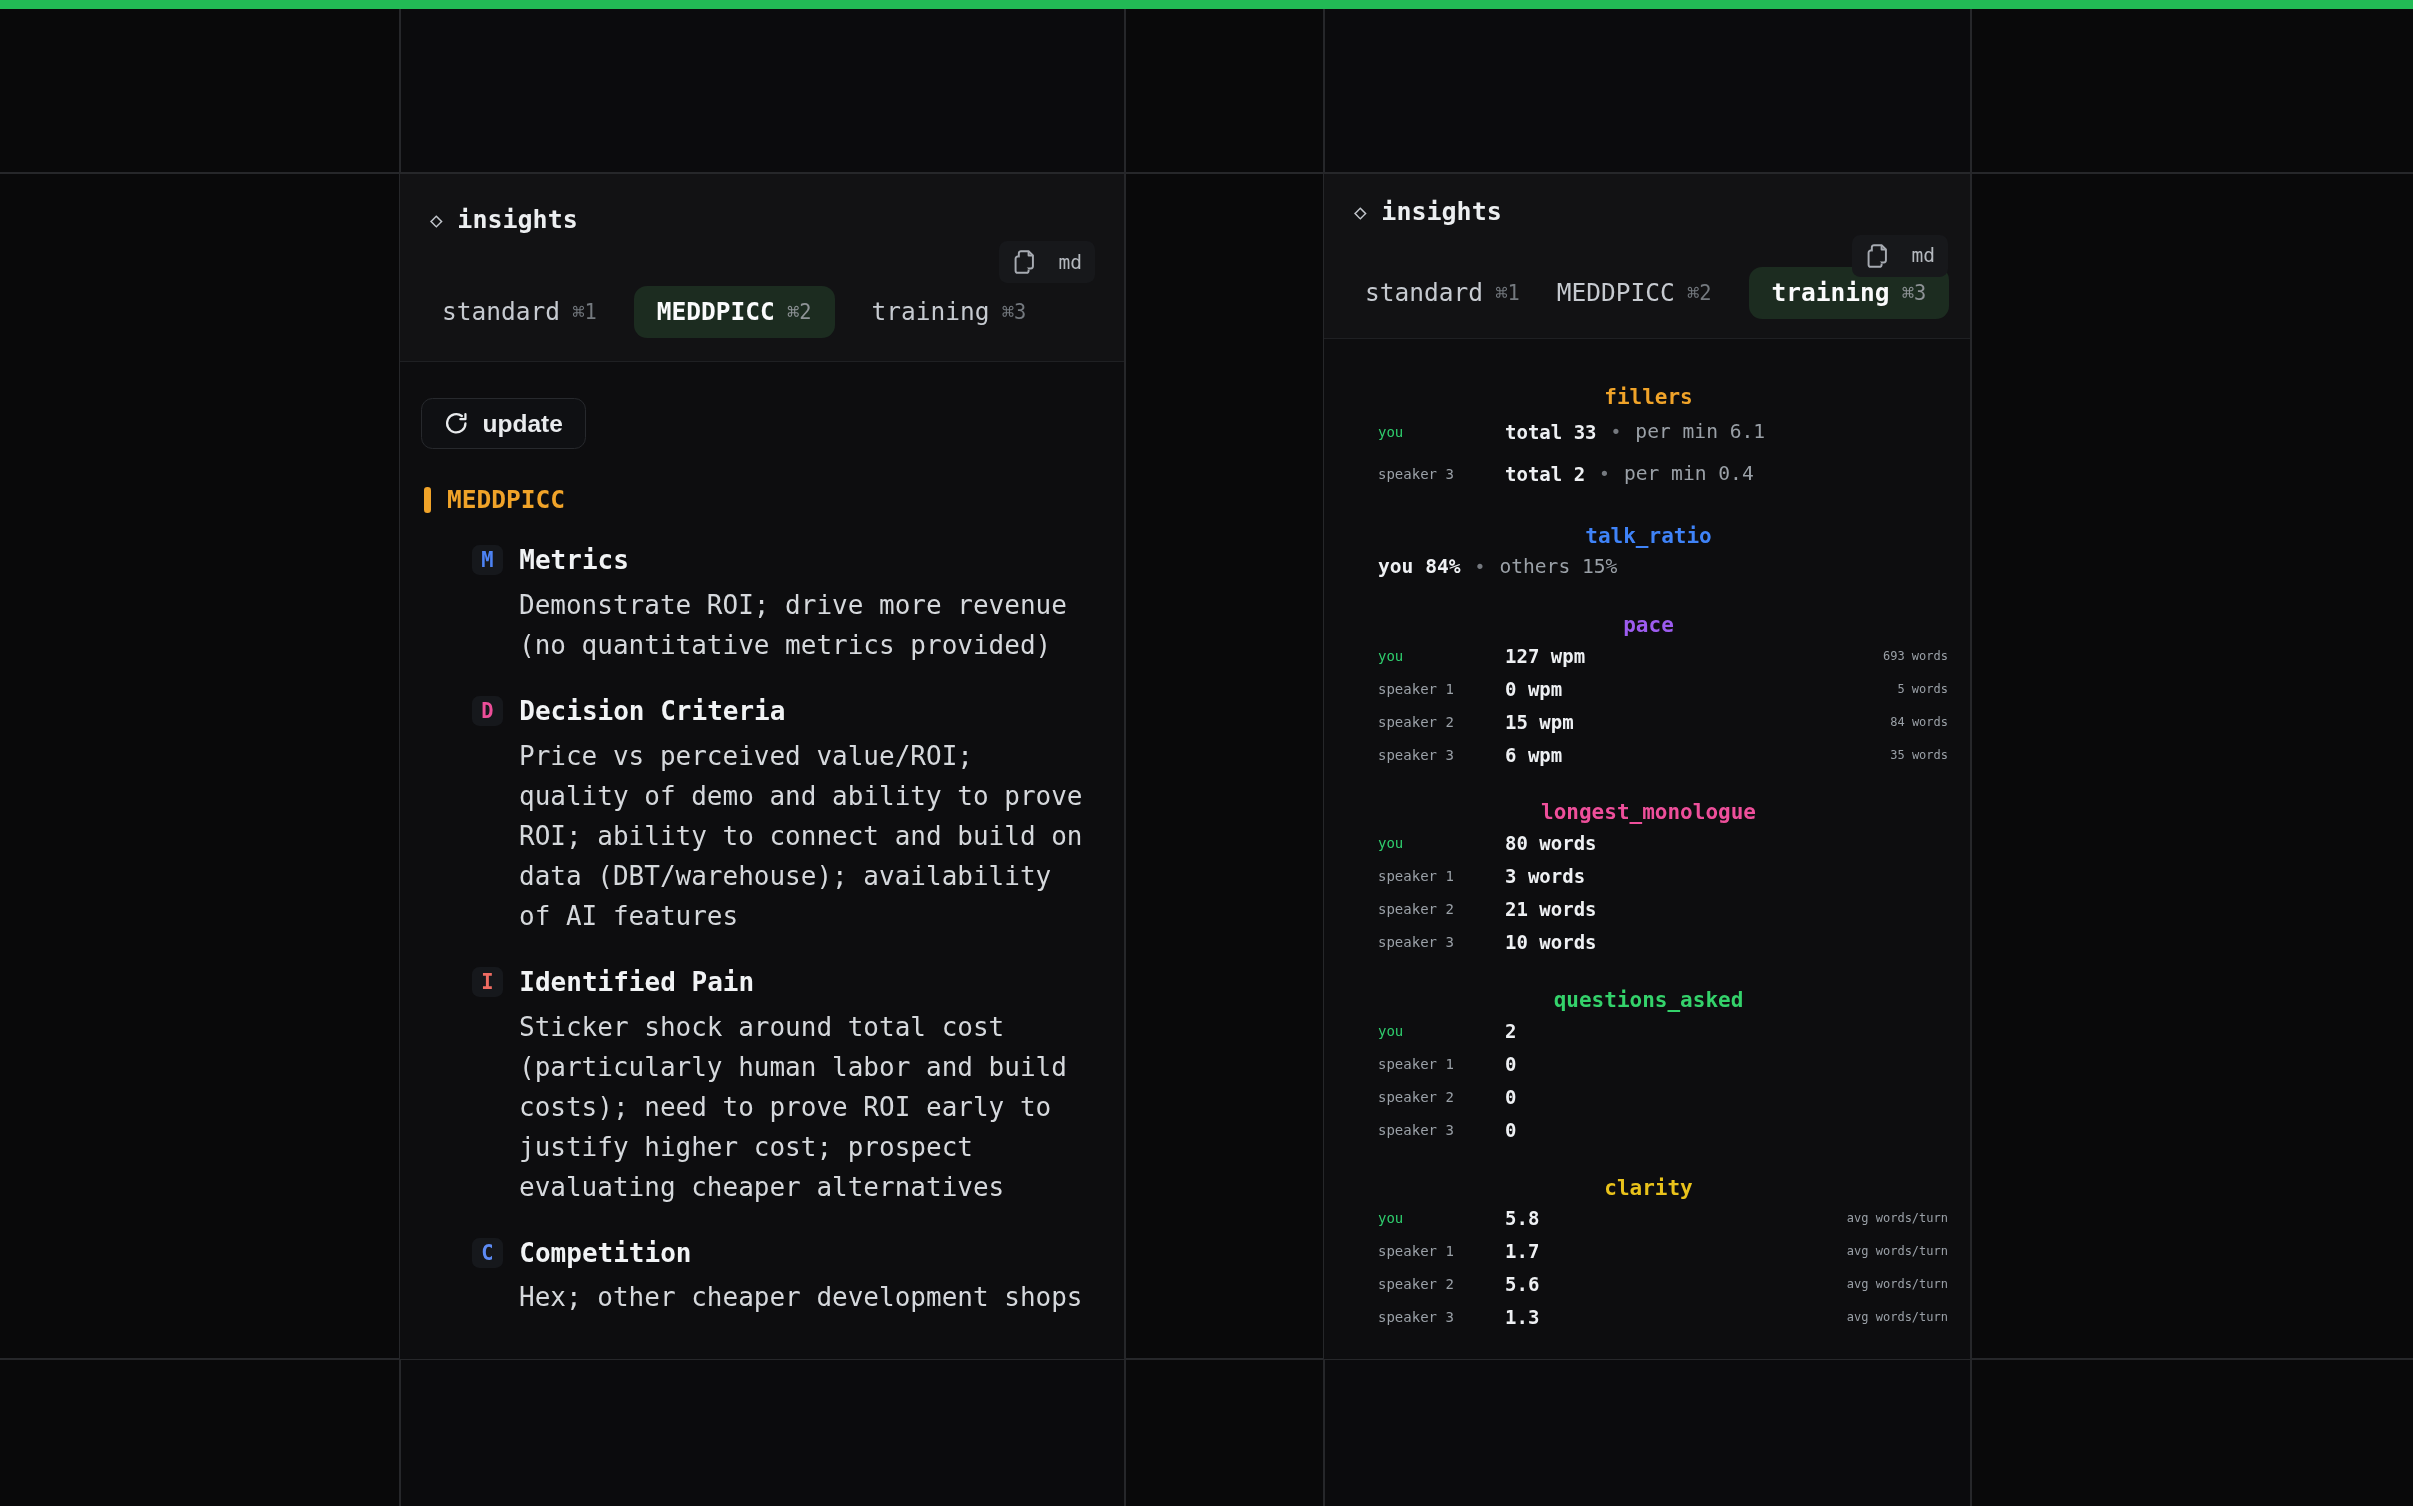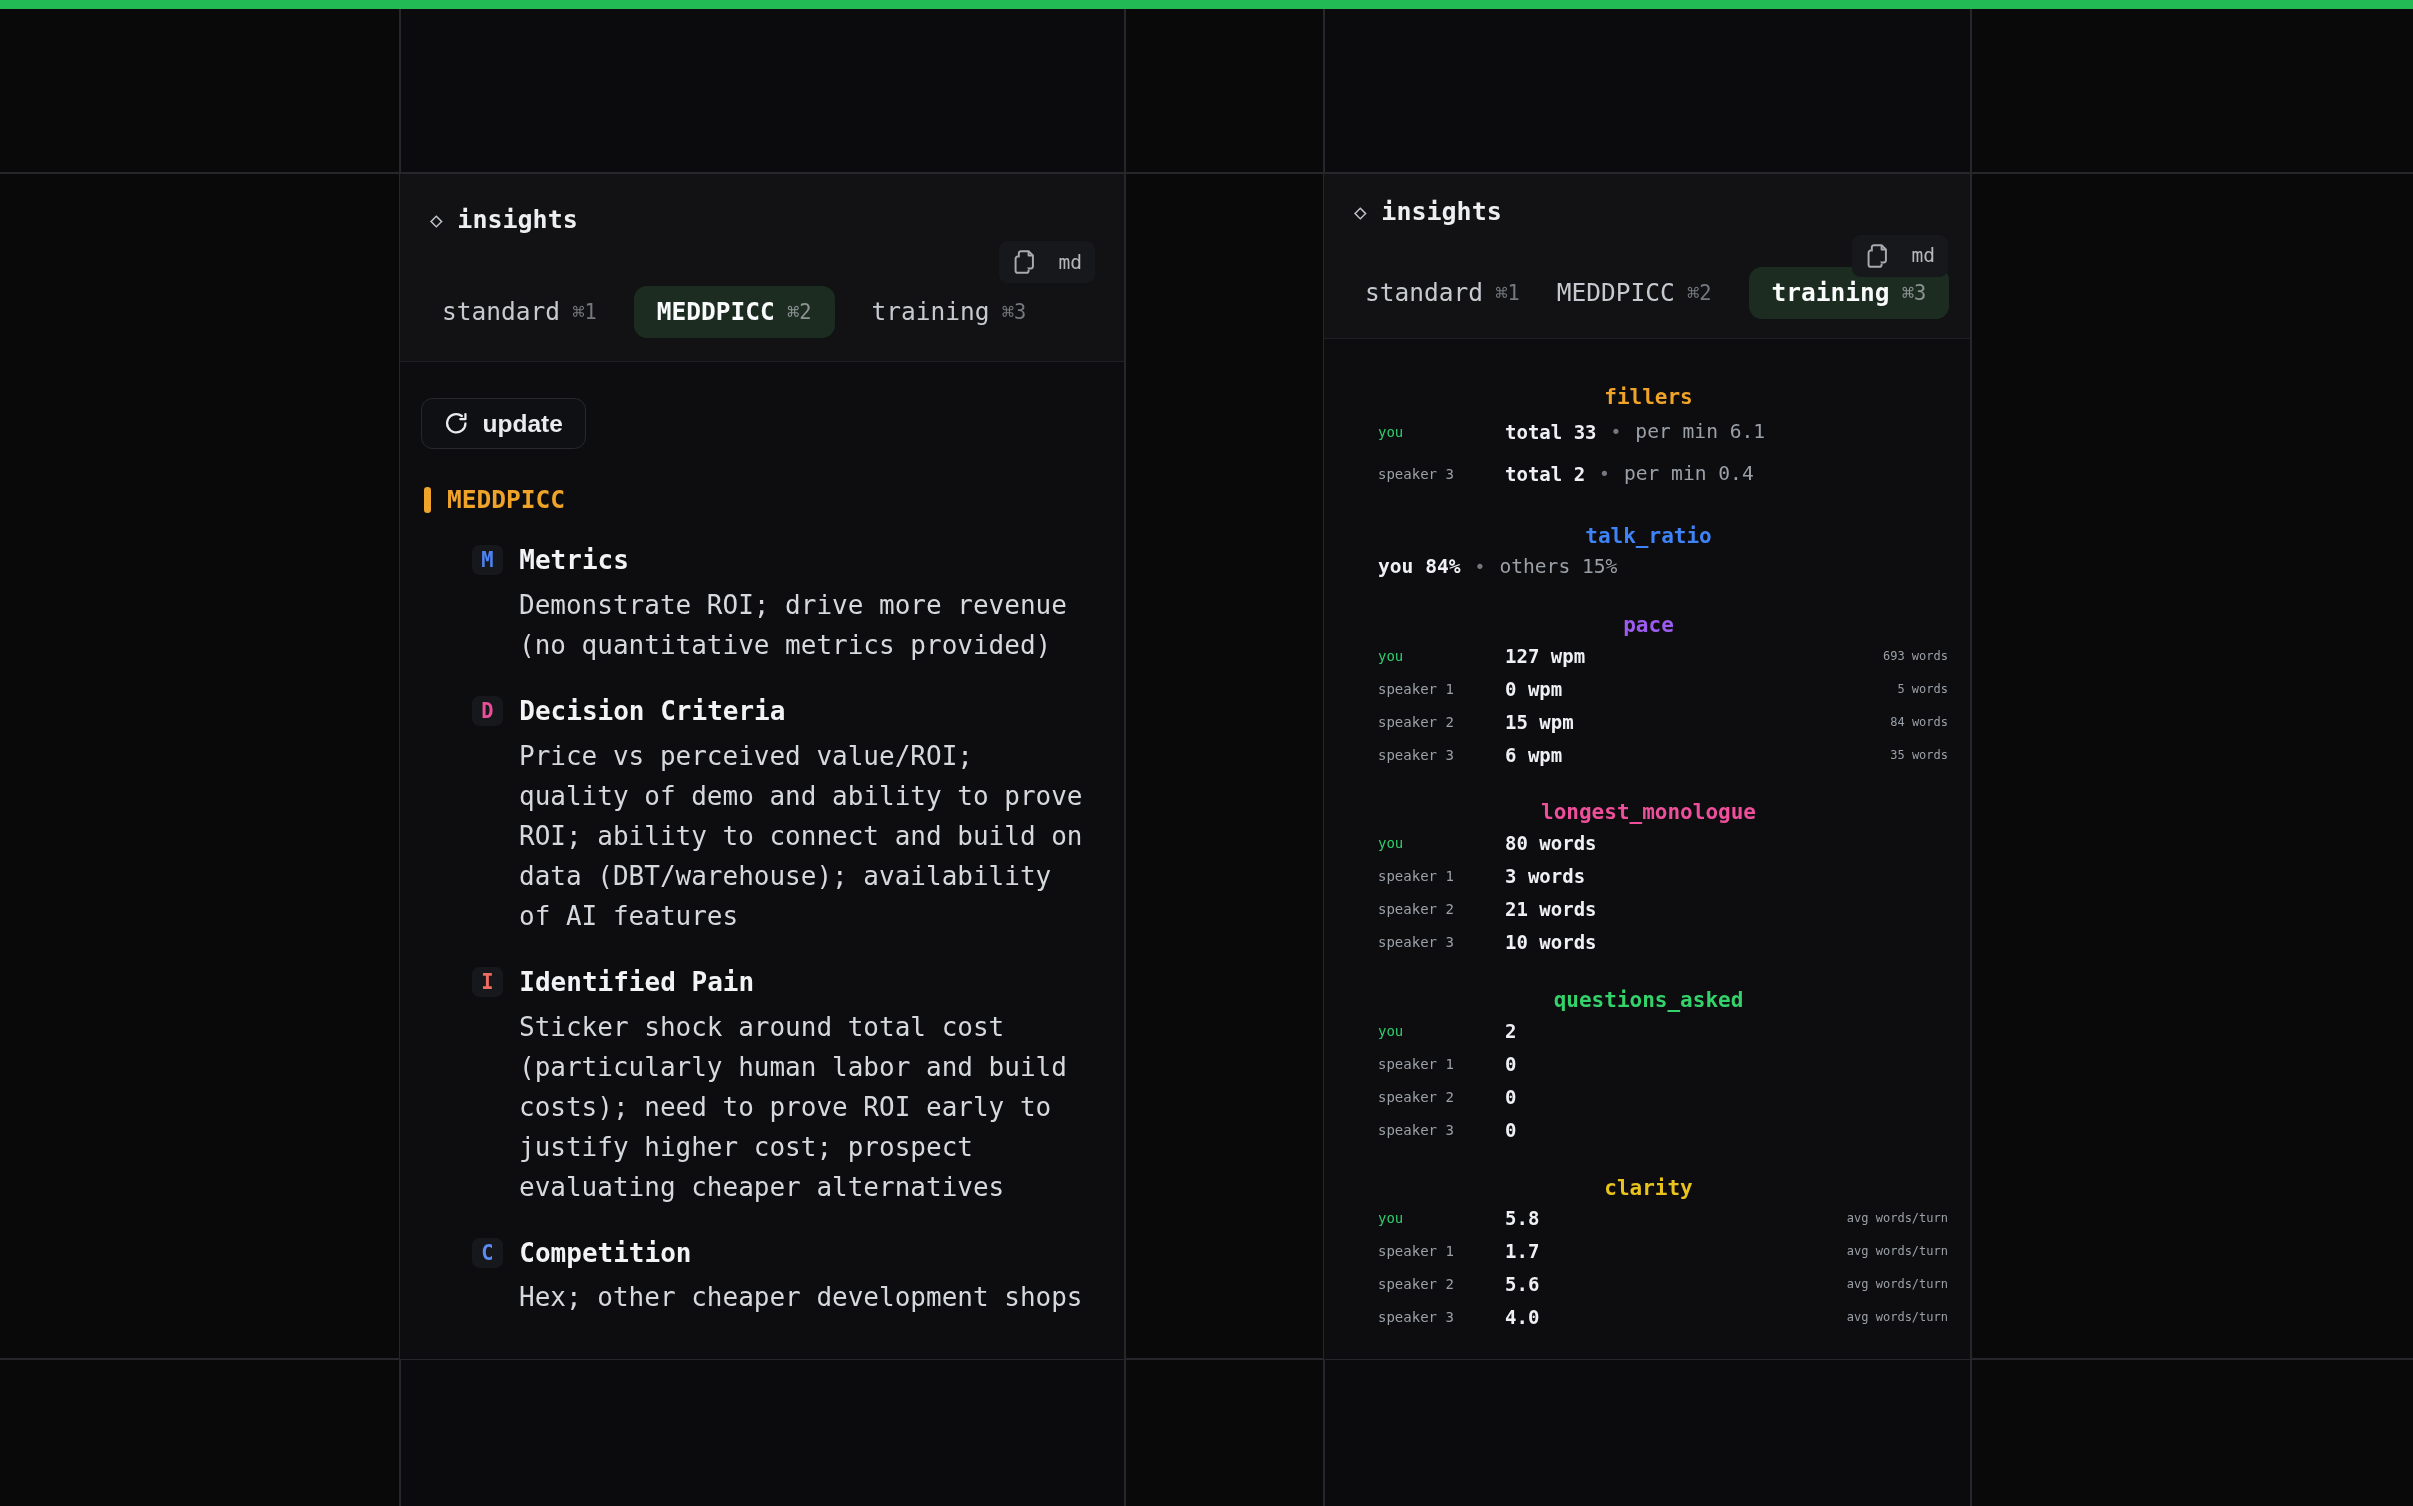--- a/index.html
+++ b/index.html
@@ -329,20 +329,20 @@
         <span class="rvalue">1.7</span>
         <span class="rright">avg words/turn</span>
       </div>
       <div class="rrow">
         <span class="rlabel">speaker 2</span>
         <span class="rvalue">5.6</span>
         <span class="rright">avg words/turn</span>
       </div>
       <div class="rrow">
         <span class="rlabel">speaker 3</span>
-        <span class="rvalue">4.0</span>
+        <span class="rvalue">1.3</span>
         <span class="rright">avg words/turn</span>
       </div>
     </div>
 
   </div>
 </div>
 
 
 </body></html>

